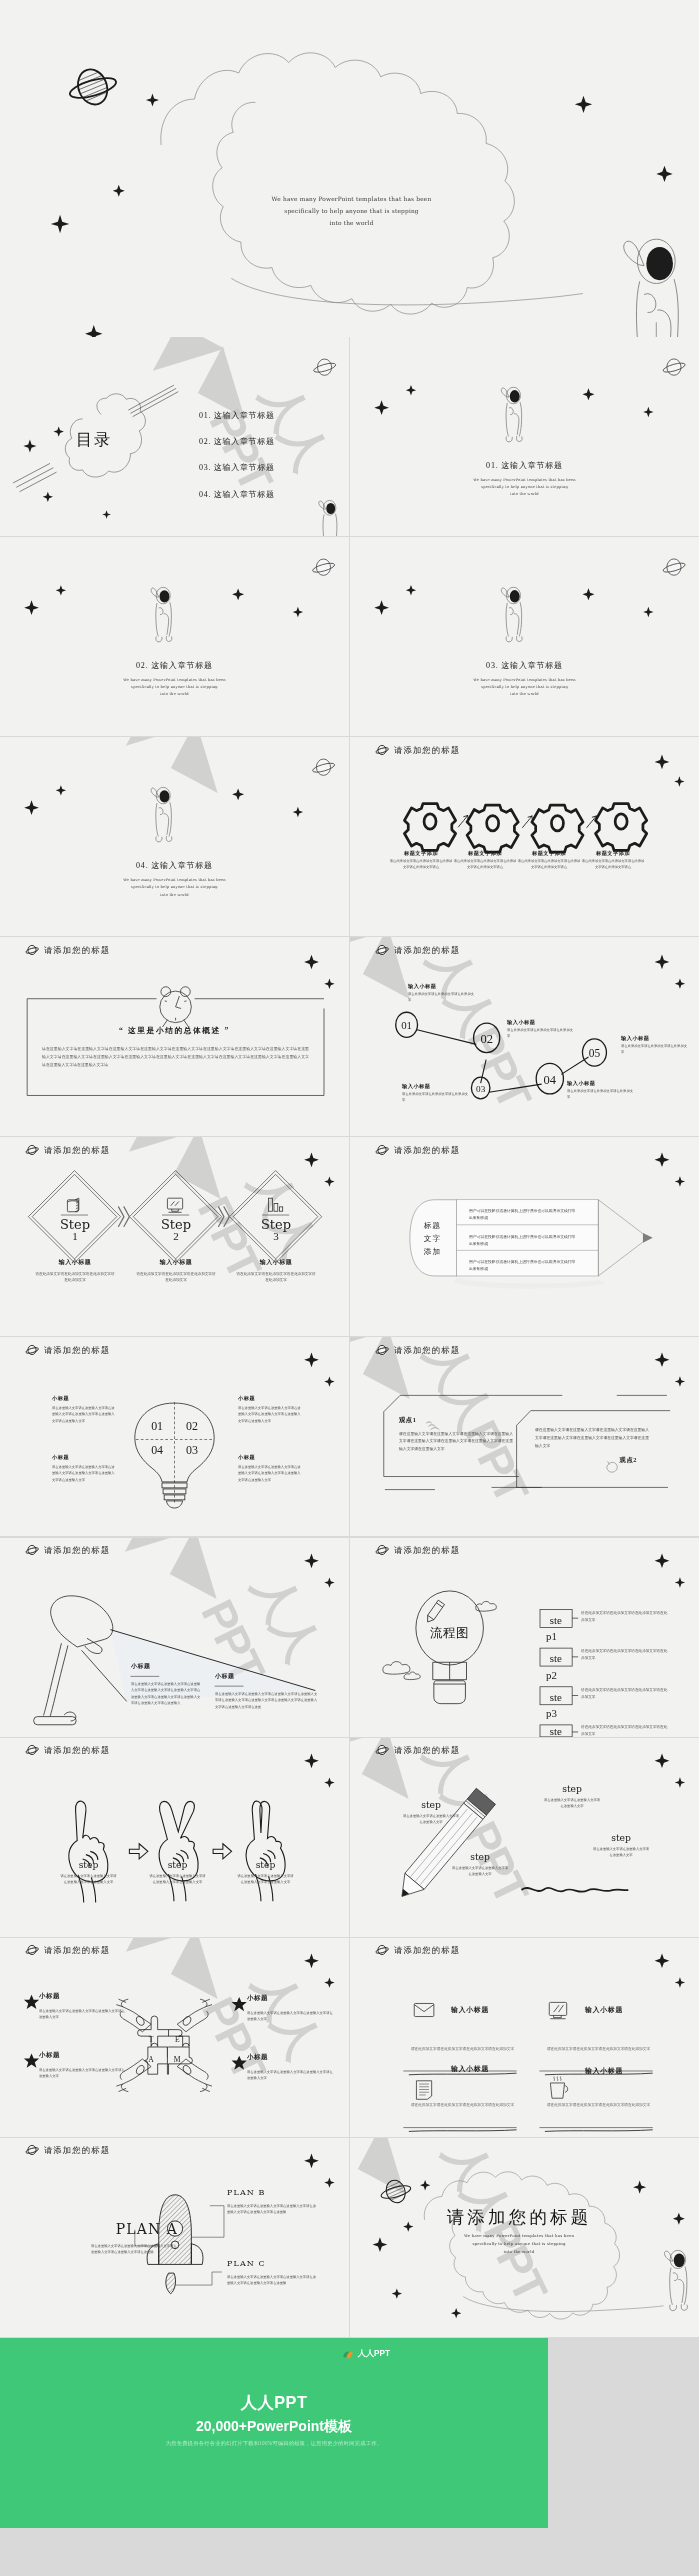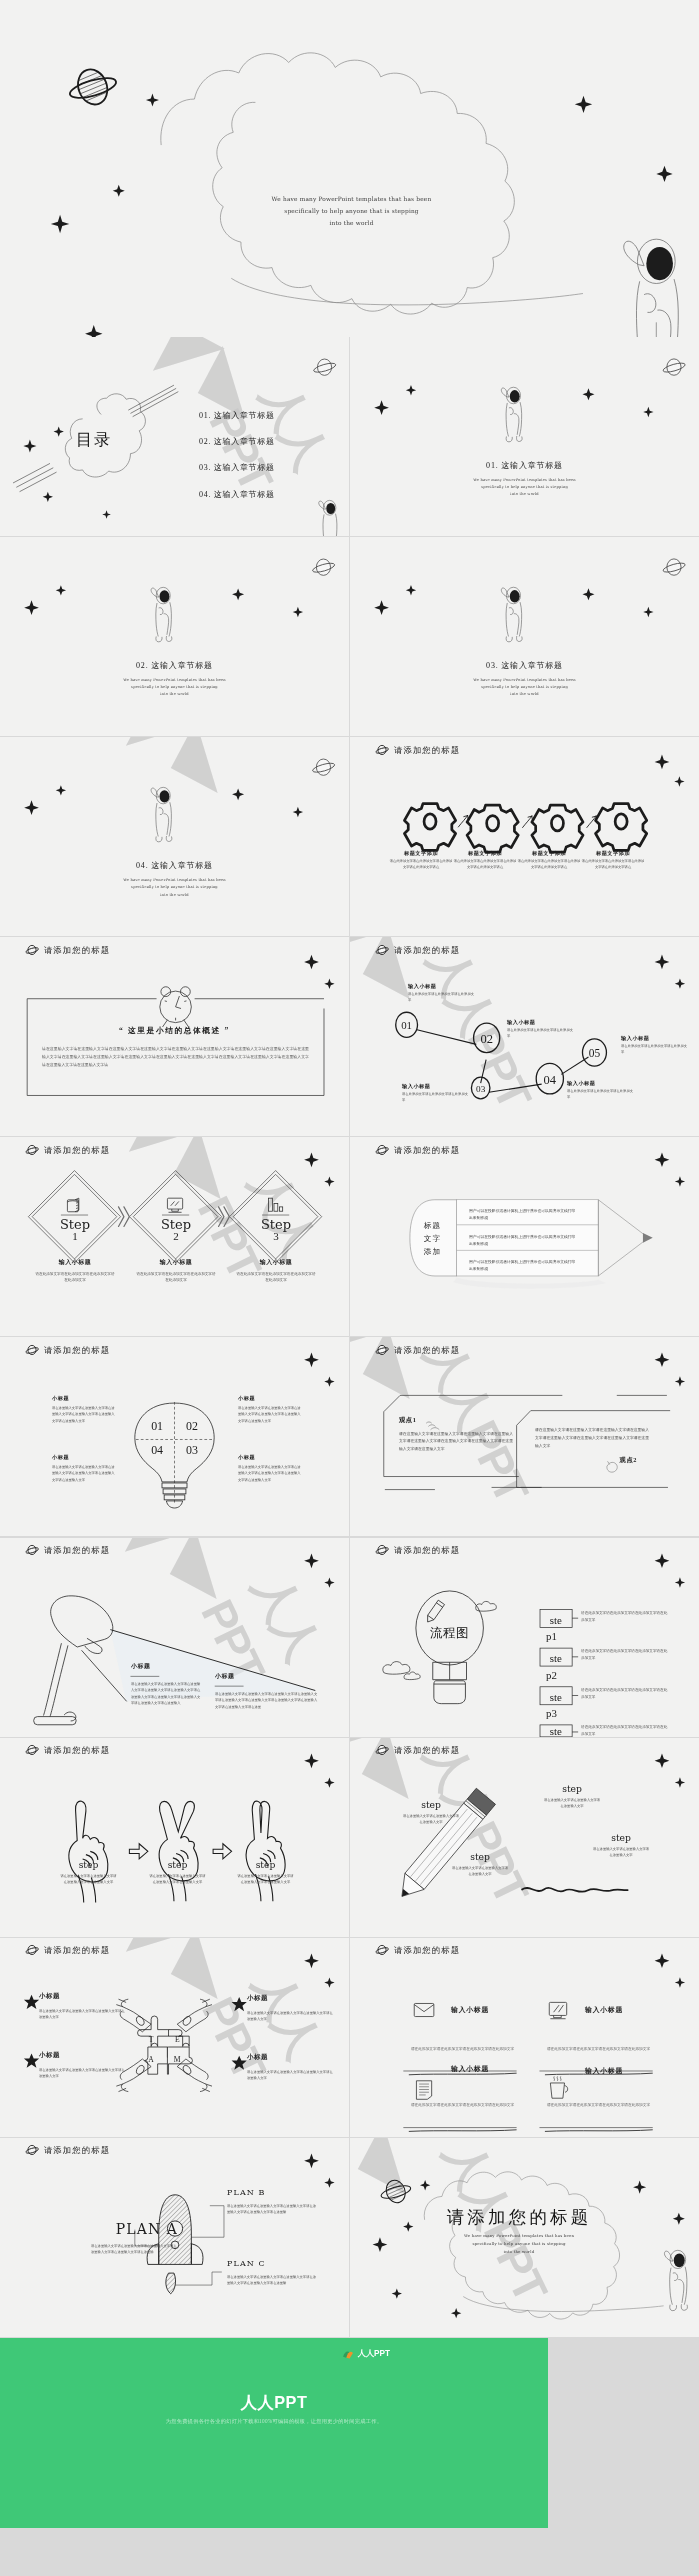--- a/index.html
+++ b/index.html
@@ -1176,20 +1176,21 @@
   <div class="footer-green">
     <div class="fg-logo">
       <svg width="12" height="11" viewBox="0 0 22 20">
         <path d="M2 16 C4 8 10 4 14 8 L8 18 z" fill="#2f9e5c"></path>
         <path d="M8 18 C10 8 16 4 20 9 L14 19 z" fill="#f0932b"></path>
       </svg>
       <span class="lt cn">人人PPT</span>
     </div>
     <div class="fg-center">
       <div class="fg-t1 cn">人人PPT</div>
+      <div class="fg-t2 cn">20,000+PowerPoint模板</div>
       <div class="fg-t3 cn">为您免费提供各行各业的幻灯片下载和100%可编辑的模板，让您用更少的时间完成工作。</div>
     </div>
   </div>
   <div class="footer-rest"></div>
 </div>
 
 </div>
 
 
 </body></html>

